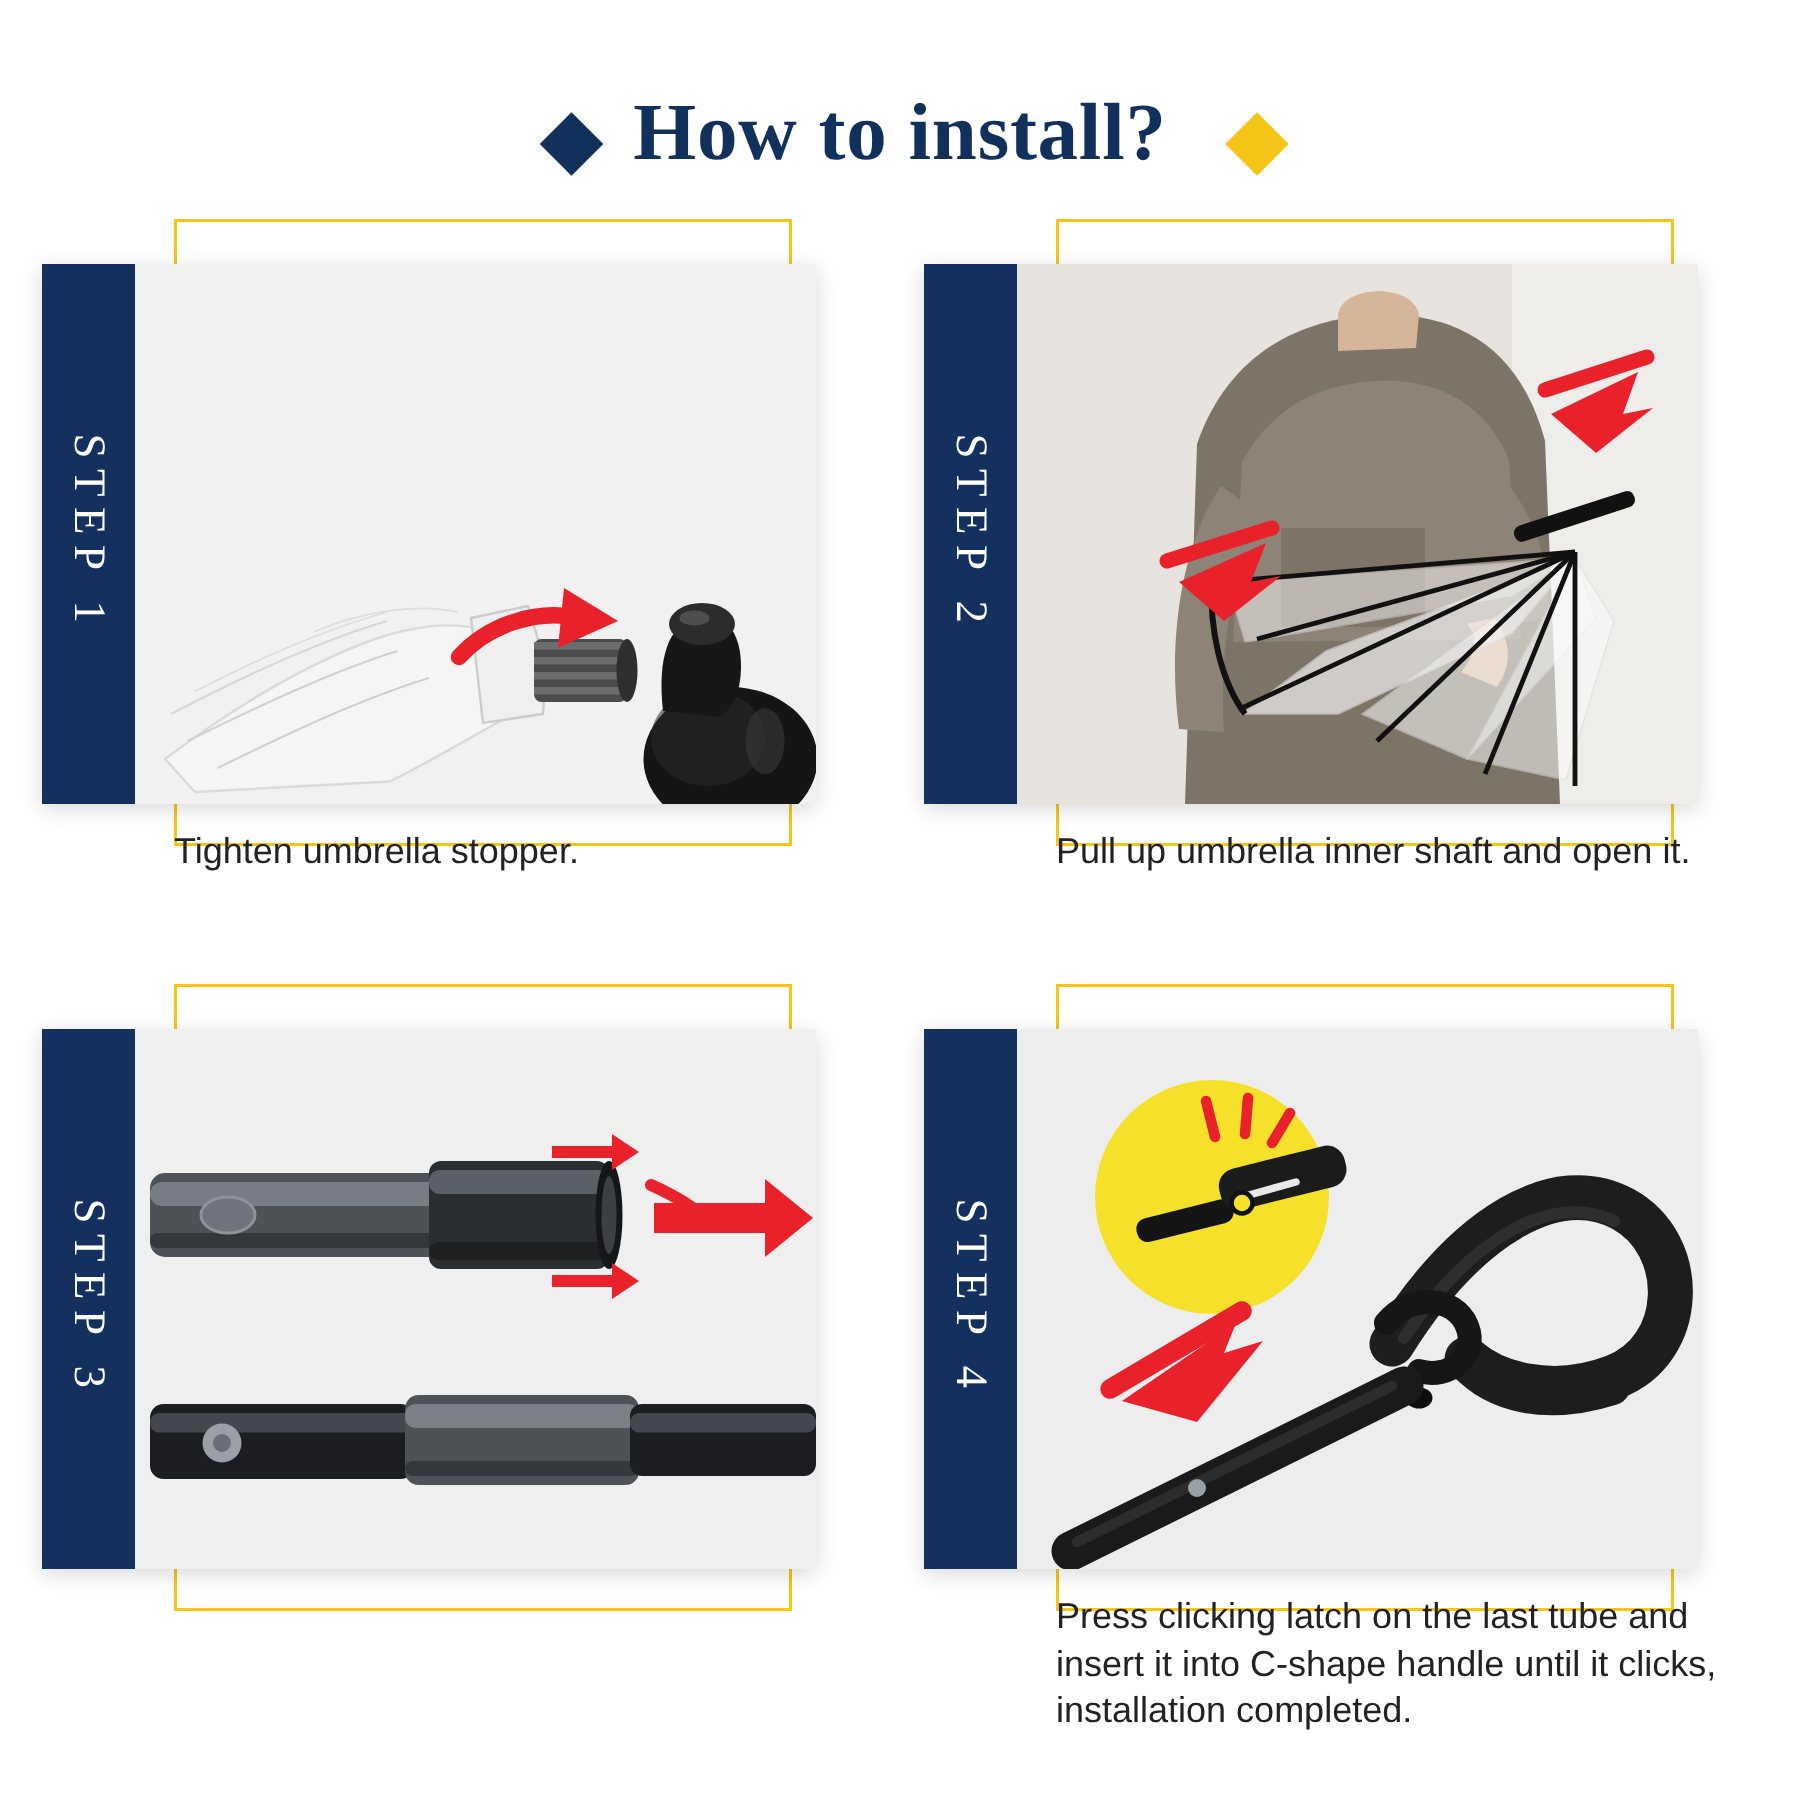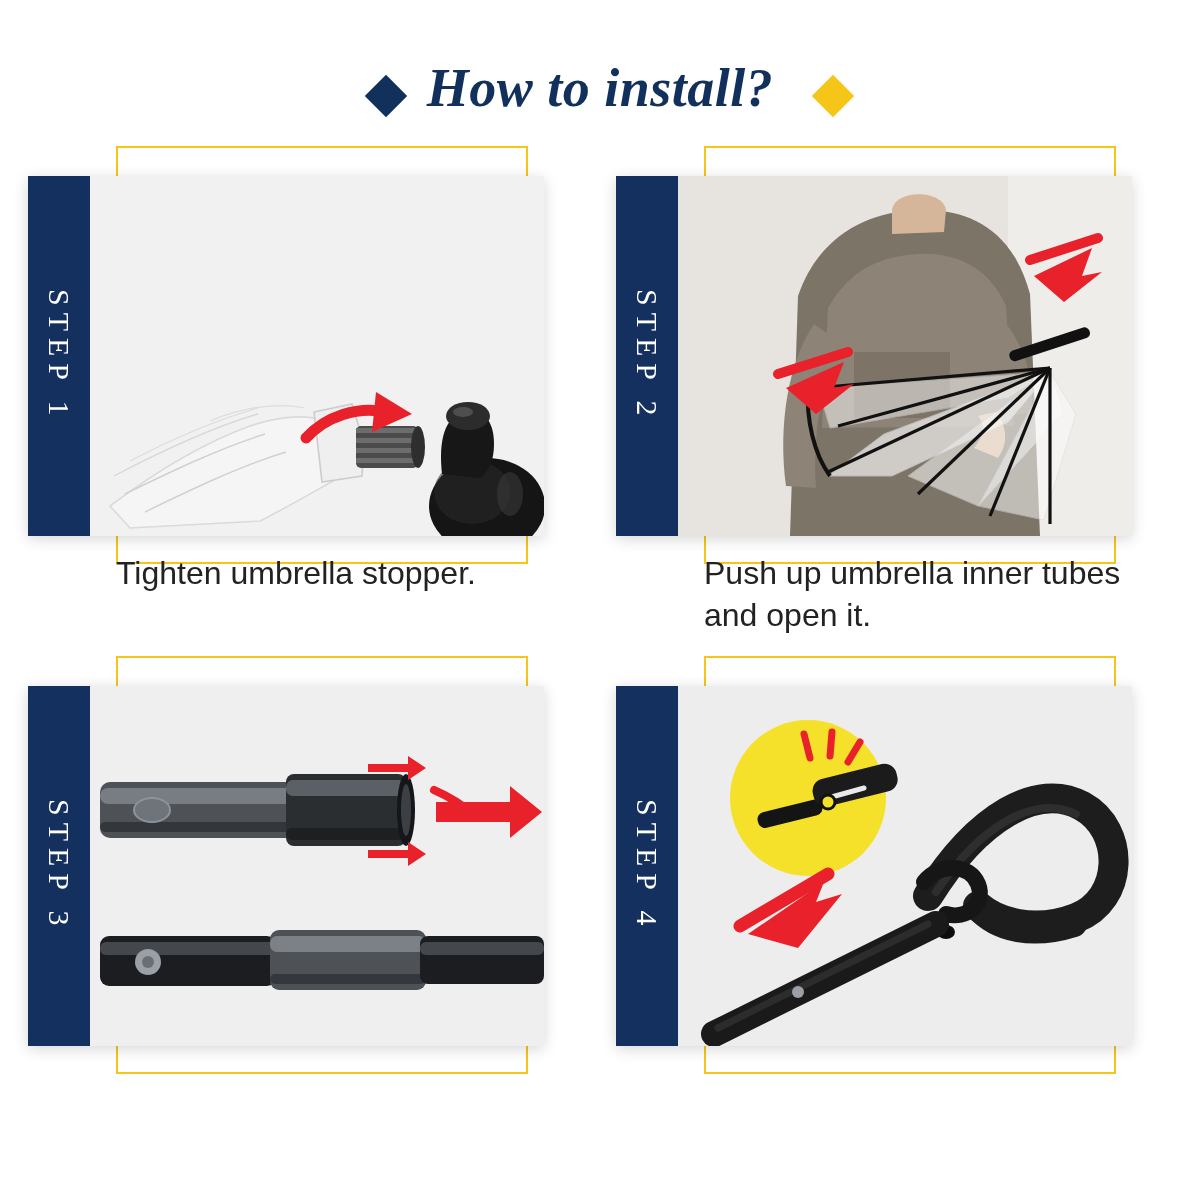--- a/index.html
+++ b/index.html
@@ -26,21 +26,20 @@
   .header {
     position: absolute;
     top: 48px;
     left: 0;
     width: 1200px;
     height: 80px;
     display: flex;
     align-items: center;
     justify-content: center;
     gap: 26px;
-    font-style: italic;
   }
   .title {
     font-family: "Liberation Serif", serif;
     font-weight: bold;
     font-size: 54px;
     color: #12305c;
     letter-spacing: 0.5px;
     white-space: nowrap;
   }
   .diamond {
@@ -144,21 +143,21 @@
     position: relative;
     background: #efefef;
     overflow: hidden;
   }
 
   .caption {
     position: absolute;
     left: 88px;
     top: 412px;
     width: 460px;
-    font-size: 32px;
+    font-size: 24px;
     line-height: 1.32;
     color: #222;
   }
 
   
   .s1-bg { position:absolute; inset:0; background:#f1f1f1; }
 
   
   .s2-bg { position:absolute; inset:0; background:#e9e7e4; }
 
@@ -294,21 +293,21 @@
               <path d="M356 100 L414 72 L404 100 L424 96 L386 126 Z" fill="#e8212b"></path>
               <path d="M352 84 L420 62" stroke="#e8212b" stroke-width="10" stroke-linecap="round"></path>
             </g>
             <g>
               <path d="M108 212 L166 186 L156 212 L176 208 L138 238 Z" fill="#e8212b"></path>
               <path d="M100 198 L170 176" stroke="#e8212b" stroke-width="10" stroke-linecap="round"></path>
             </g>
           </svg>
         </div>
       </div>
-      <div class="caption">Push up umbrella inner tubes and open it.</div>
+      <div class="caption">Pull up umbrella inner shaft and open it.</div>
     </div>
 
     <div class="step">
       <div class="bracket"></div>
       <div class="card">
         <div class="step-tab">
           <span>STEP 3</span>
         </div>
         <div class="photo">
           <div class="s3-bg"></div>
@@ -390,16 +389,17 @@
               </g>
             </g>
 
             <g>
               <path d="M70 248 L146 196 L138 216 L164 208 L120 262 Z" fill="#e8212b"></path>
               <path d="M62 240 L150 188" stroke="#e8212b" stroke-width="13" stroke-linecap="round"></path>
             </g>
           </svg>
         </div>
       </div>
+      <div class="caption">Press clicking latch on the last tube and insert it into C-shape handle until it clicks, installation completed.</div>
     </div>
 
   </div>
 </div>
 
 </body></html>

